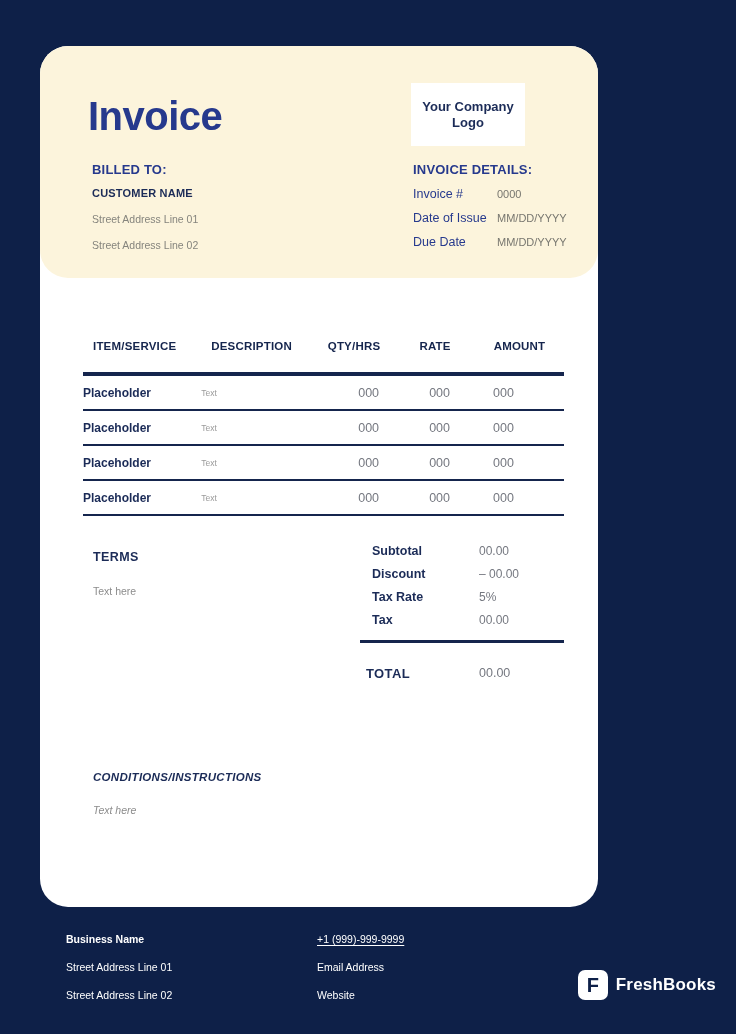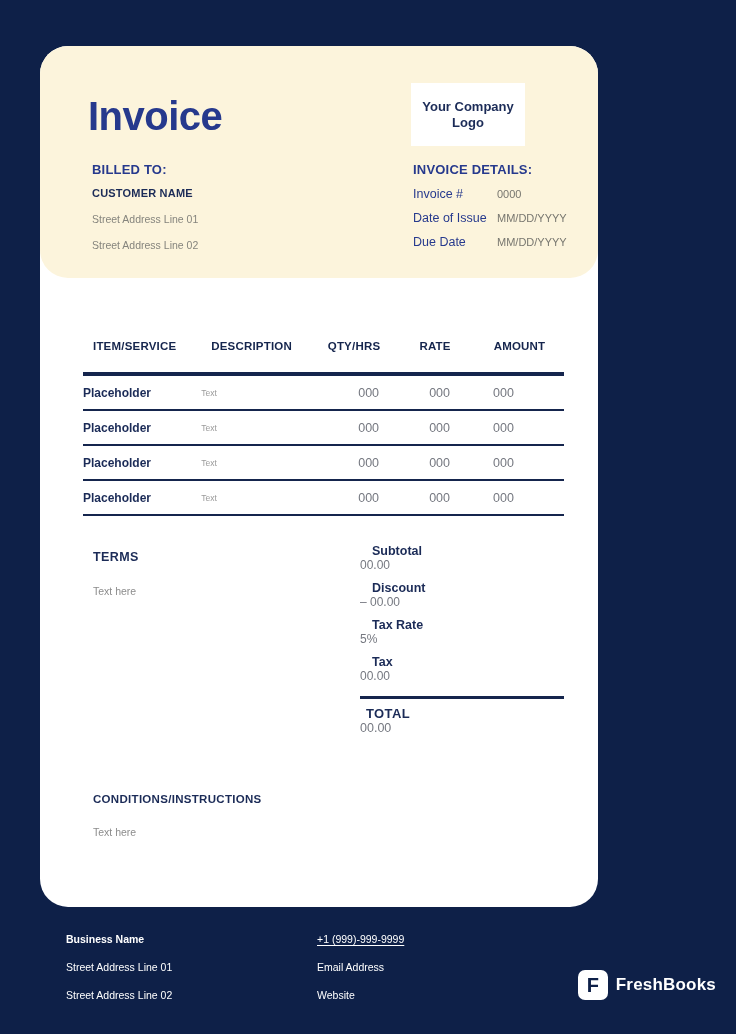--- a/index.html
+++ b/index.html
@@ -93,37 +93,37 @@
 
   
   .bottom { display: flex; margin: 28px 34px 0 43px; }
   .terms { flex: 1; padding-left: 10px; padding-top: 6px; }
   .terms-heading {
     font-size: 12.5px; font-weight: bold; color: #1b2b57;
     letter-spacing: 0.4px; margin-bottom: 21px;
   }
   .terms-text { font-size: 10.5px; color: #8c8c8c; }
   .totals { width: 204px; }
-  .totals-row { display: flex; margin-bottom: 9px; flex-direction: column; }
+  .totals-row { display: flex; margin-bottom: 9px; }
   .totals-label {
     flex: 1; padding-left: 12px;
     font-size: 12.5px; font-weight: bold; color: #1b2b57;
   }
   .totals-value { width: 85px; font-size: 12px; color: #757880; }
   .totals-line { border-top: 3px solid #15254d; margin-top: 13px; }
-  .total-row { display: flex; margin-top: 7px; flex-direction: column; }
+  .total-row { display: flex; margin-top: 23px; }
   .total-label {
     flex: 1; padding-left: 6px;
     font-size: 13px; font-weight: bold; color: #1b2b57;
     letter-spacing: 0.4px;
   }
   .total-value { width: 85px; font-size: 12.5px; color: #757880; }
 
   
-  .conditions { margin: 58px 34px 0 53px; }
+  .conditions { margin: 90px 34px 0 53px; font-style: italic; }
   .cond-heading {
     font-size: 11.5px; font-weight: bold; color: #1b2b57;
     letter-spacing: 0.3px; margin-bottom: 21px;
   }
   .cond-text { font-size: 10.5px; color: #8c8c8c; }
 
   
   .footer {
     position: absolute; left: 0; top: 907px;
     width: 736px; height: 127px;

